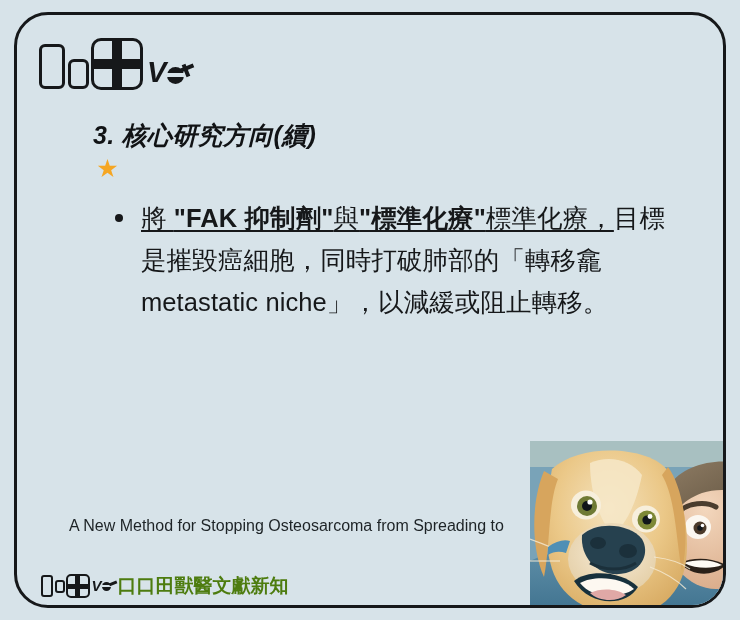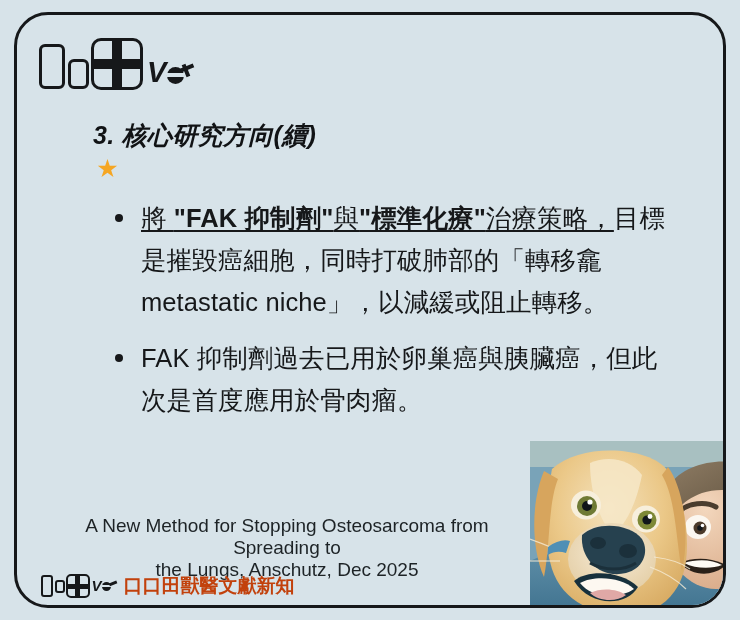--- a/index.html
+++ b/index.html
@@ -184,25 +184,25 @@
     width: 8px; height: 8px;
     border-radius: 50%;
     background: #16181a;
   }
   .u-line { text-decoration: underline; text-underline-offset: 3px; }
   .bold { font-weight: 700; }
 
   
   .citation {
     position: absolute;
-    left: 40px;
+    left: 52px;
     top: 500px;
     width: 460px;
-    text-align: center;
-    font-size: 19px;
+    text-align: left;
+    font-size: 16px;
     line-height: 22px;
     color: #1d2326;
   }
 
   
   .bottom-brand {
     position: absolute;
     left: 24px;
     top: 556px;
     display: flex;
@@ -253,24 +253,24 @@
   .bl-vet .ebar {
     position: absolute; left: 10px; top: 7px;
     width: 9px; height: 2px; background: #d7e3e9;
   }
   .bl-vet .tmark {
     position: absolute; left: 17px; top: 4px;
     width: 8px; height: 2.5px; background: #16181a;
     transform: rotate(-22deg);
   }
   .bottom-brand-text {
-    margin-left: 8px;
+    margin-left: 2px;
     font-size: 19px;
     font-weight: 700;
-    color: #c2410c;
+    color: #4d7c0f;
     letter-spacing: 0px;
     white-space: nowrap;
   }
 
   
   .illustration {
     position: absolute;
     left: 513px;
     top: 426px;
     width: 213px;
@@ -300,27 +300,25 @@
         <span class="tmark2"></span>
       </div>
     </div>
 
     <div class="heading-main">3. 核心研究方向(續)</div>
     <div class="heading-sub">
       <span class="star-icon">★</span>
     </div>
 
     <div class="bullets">
-      <div class="bullet"><span class="u-line">將 </span><span class="bold u-line">"FAK 抑制劑"</span><span class="u-line">與</span><span class="bold u-line">"標準化療"</span><span class="u-line">治療策略，</span><span>目標是摧毀癌細胞，同時打破肺部的「轉移龕metastatic niche」，以減緩或阻止轉移。</span></div>
-      <div class="bullet"><span>FAK 抑制劑過去已用於卵巢癌與胰臟癌，但此次是首度應用於骨肉瘤。</span></div>
+      <div class="bullet"><span class="u-line">將 </span><span class="bold u-line">"FAK 抑制劑"</span><span class="u-line">與</span><span class="bold u-line">"標準化療"</span><span class="u-line">標準化療，</span><span>目標是摧毀癌細胞，同時打破肺部的「轉移龕metastatic niche」，以減緩或阻止轉移。</span></div>
     </div>
 
     <div class="citation">
       <div>A New Method for Stopping Osteosarcoma from Spreading to</div>
-      <div>the Lungs, Anschutz, Dec 2025</div>
     </div>
 
     <div class="bottom-brand">
       <div class="bl-tall"></div>
       <div class="bl-short"></div>
       <div class="bl-cross">
         <div class="cv"></div>
           <div class="ch"></div>
       </div>
       <div class="bl-vet">

